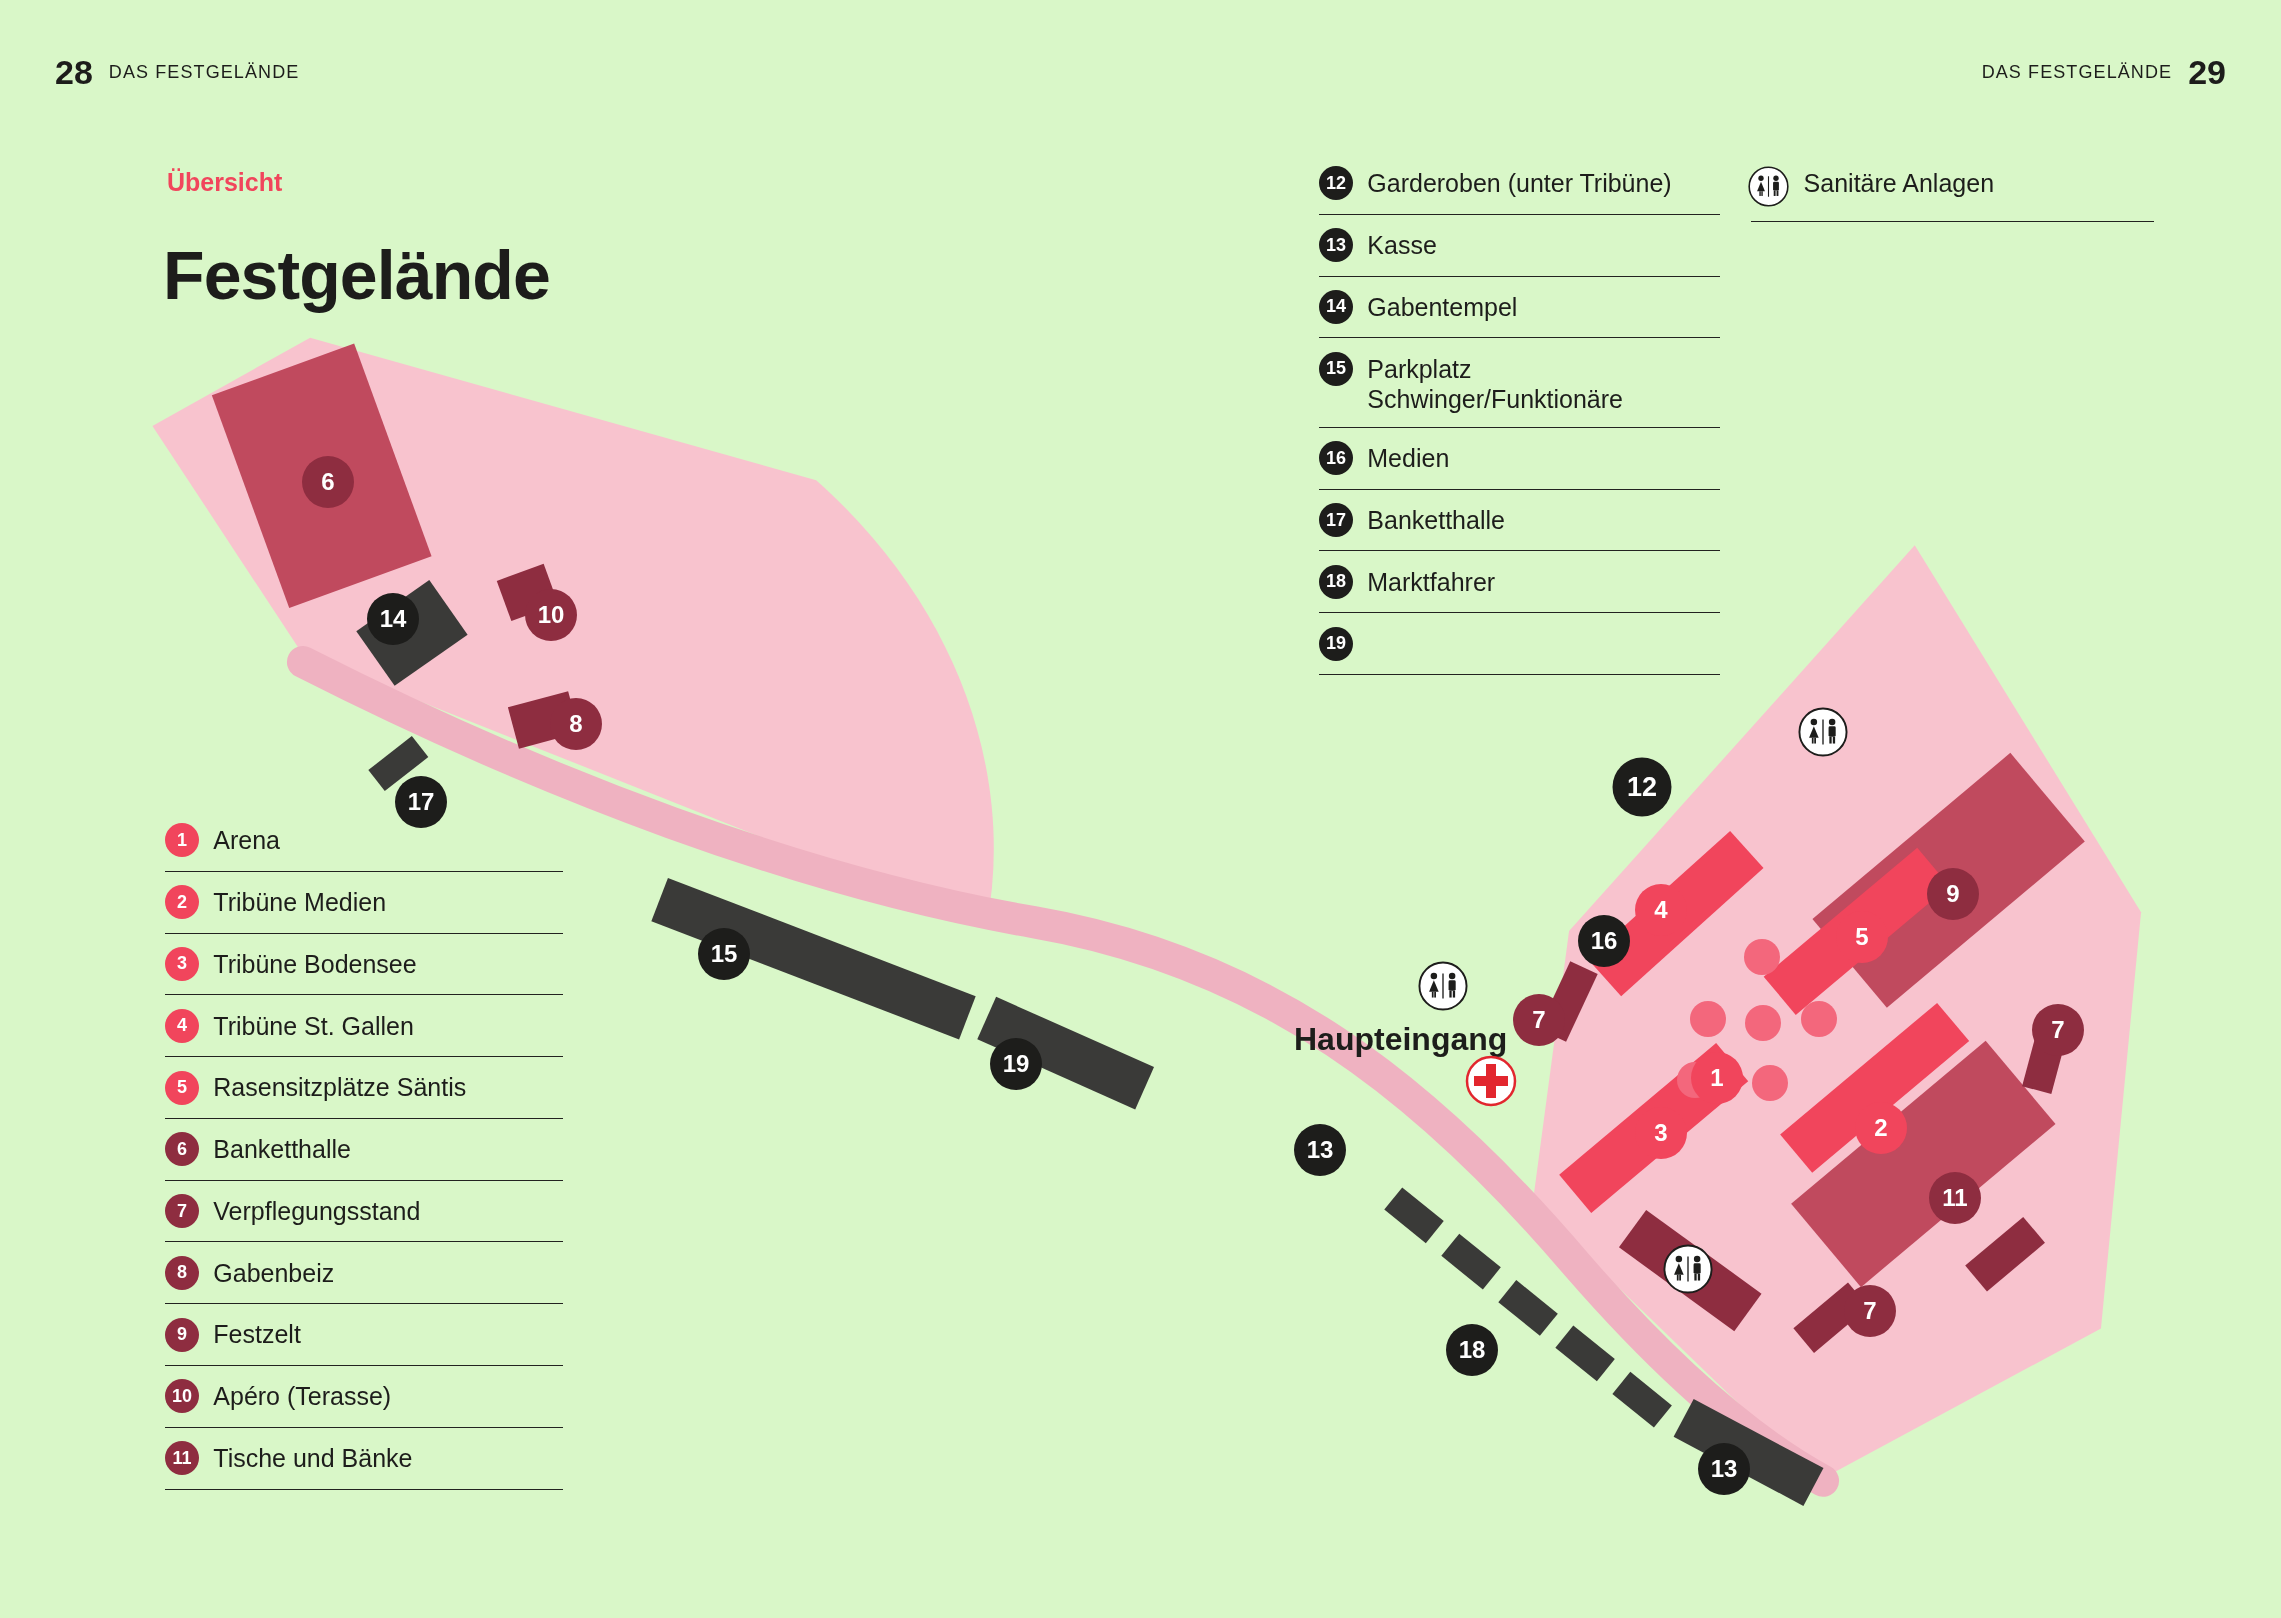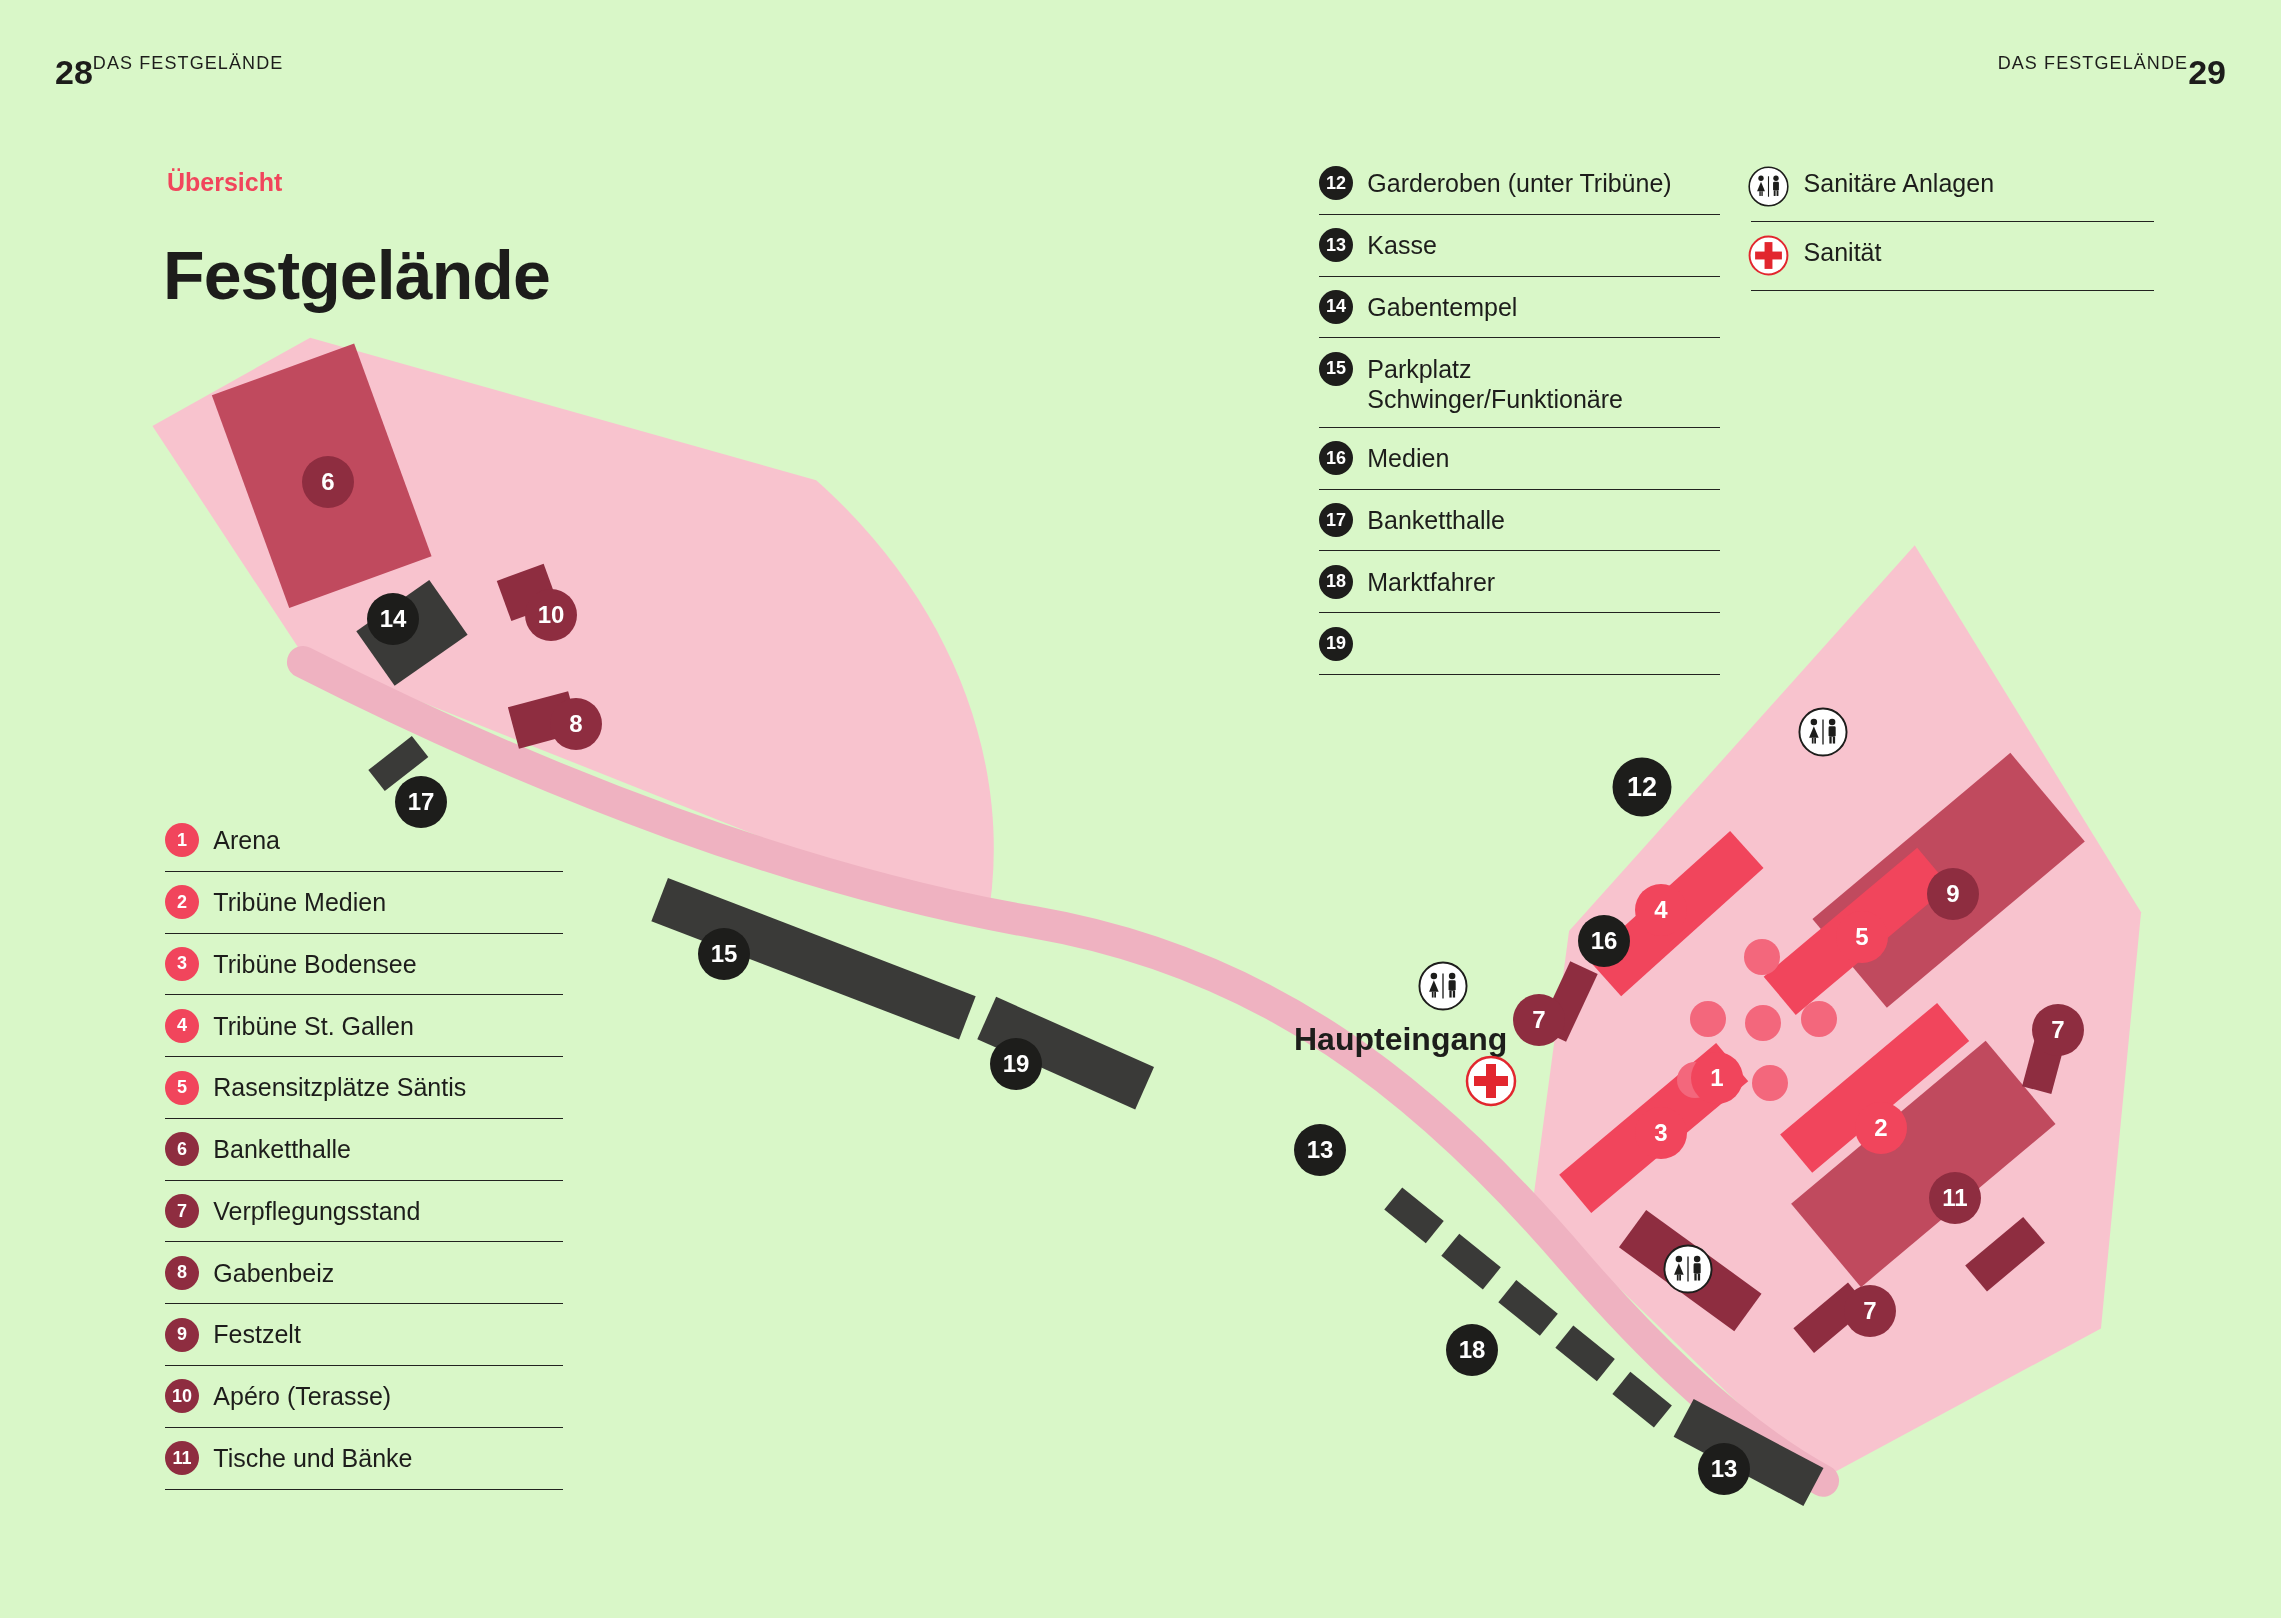--- a/index.html
+++ b/index.html
@@ -1,20 +1,20 @@
 <!DOCTYPE html>
 <html style="--c-background: #d9f7c8; --c-area-pink: #f8c3ce; --c-road-pink: #efb2c1; --c-red-bright: #f1455c; --c-red-mid: #c04a5e; --c-maroon: #8e2d40; --c-black-ink: #1d1d1b; --c-parking-gray: #3a3a38; --c-dot-pink: #f3677c; --c-cross-red: #e2262e;font-size:14.3px"><head>
 <meta charset="utf-8">
 <style>
   html,body{margin:0;padding:0;}
   body{background:#d9f7c8;font-family:"Liberation Sans",sans-serif;}
   .page{position:relative;width:2281px;height:1618px;background:var(--c-background);color:var(--c-black-ink);overflow:hidden;}
 
   
-  .pg-header{position:absolute;top:53px;display:flex;align-items:flex-start;}
+  .pg-header{position:absolute;top:53px;display:flex;align-items:center;gap:16px;}
   .pg-header.left{left:55px;}
   .pg-header.right{right:55px;}
   .pg-num{font-size:34px;font-weight:700;}
   .pg-label{font-size:18px;font-weight:400;letter-spacing:1.1px;}
 
   
   .kicker{position:absolute;left:167px;top:168px;font-size:25px;font-weight:700;color:var(--c-red-bright);}
   .heading{position:absolute;left:163px;top:216px;font-size:68px;font-weight:800;letter-spacing:-0.9px;margin-top:20px;}
 
   
@@ -283,26 +283,16 @@
     <rect class="fig" x="14.4" y="32" width="1.8" height="6"></rect>
     <rect class="fig" x="16.9" y="32" width="1.8" height="6"></rect>
     <circle class="fig" cx="35.5" cy="15.5" r="3.4"></circle>
     <rect class="fig" x="31.8" y="20" width="7.4" height="11" rx="1.5"></rect>
     <rect class="fig" x="32.6" y="31" width="2.4" height="7"></rect>
     <rect class="fig" x="36.2" y="31" width="2.4" height="7"></rect>
   </svg>
         </span>
     <span class="lg-label">Sanitäre Anlagen</span>
   </li>
-      <li>
-    <span class="lg-icon">
-          <svg class="cross-svg" viewBox="0 0 52 52" width="41" height="41">
-    <circle cx="26" cy="26" r="24"></circle>
-    <rect x="21" y="9" width="10" height="34"></rect>
-    <rect x="9" y="21" width="34" height="10"></rect>
-  </svg>
-        </span>
-    <span class="lg-label">Sanität</span>
-  </li>
     </ul>
 
 </div>
 
 
 </body></html>

